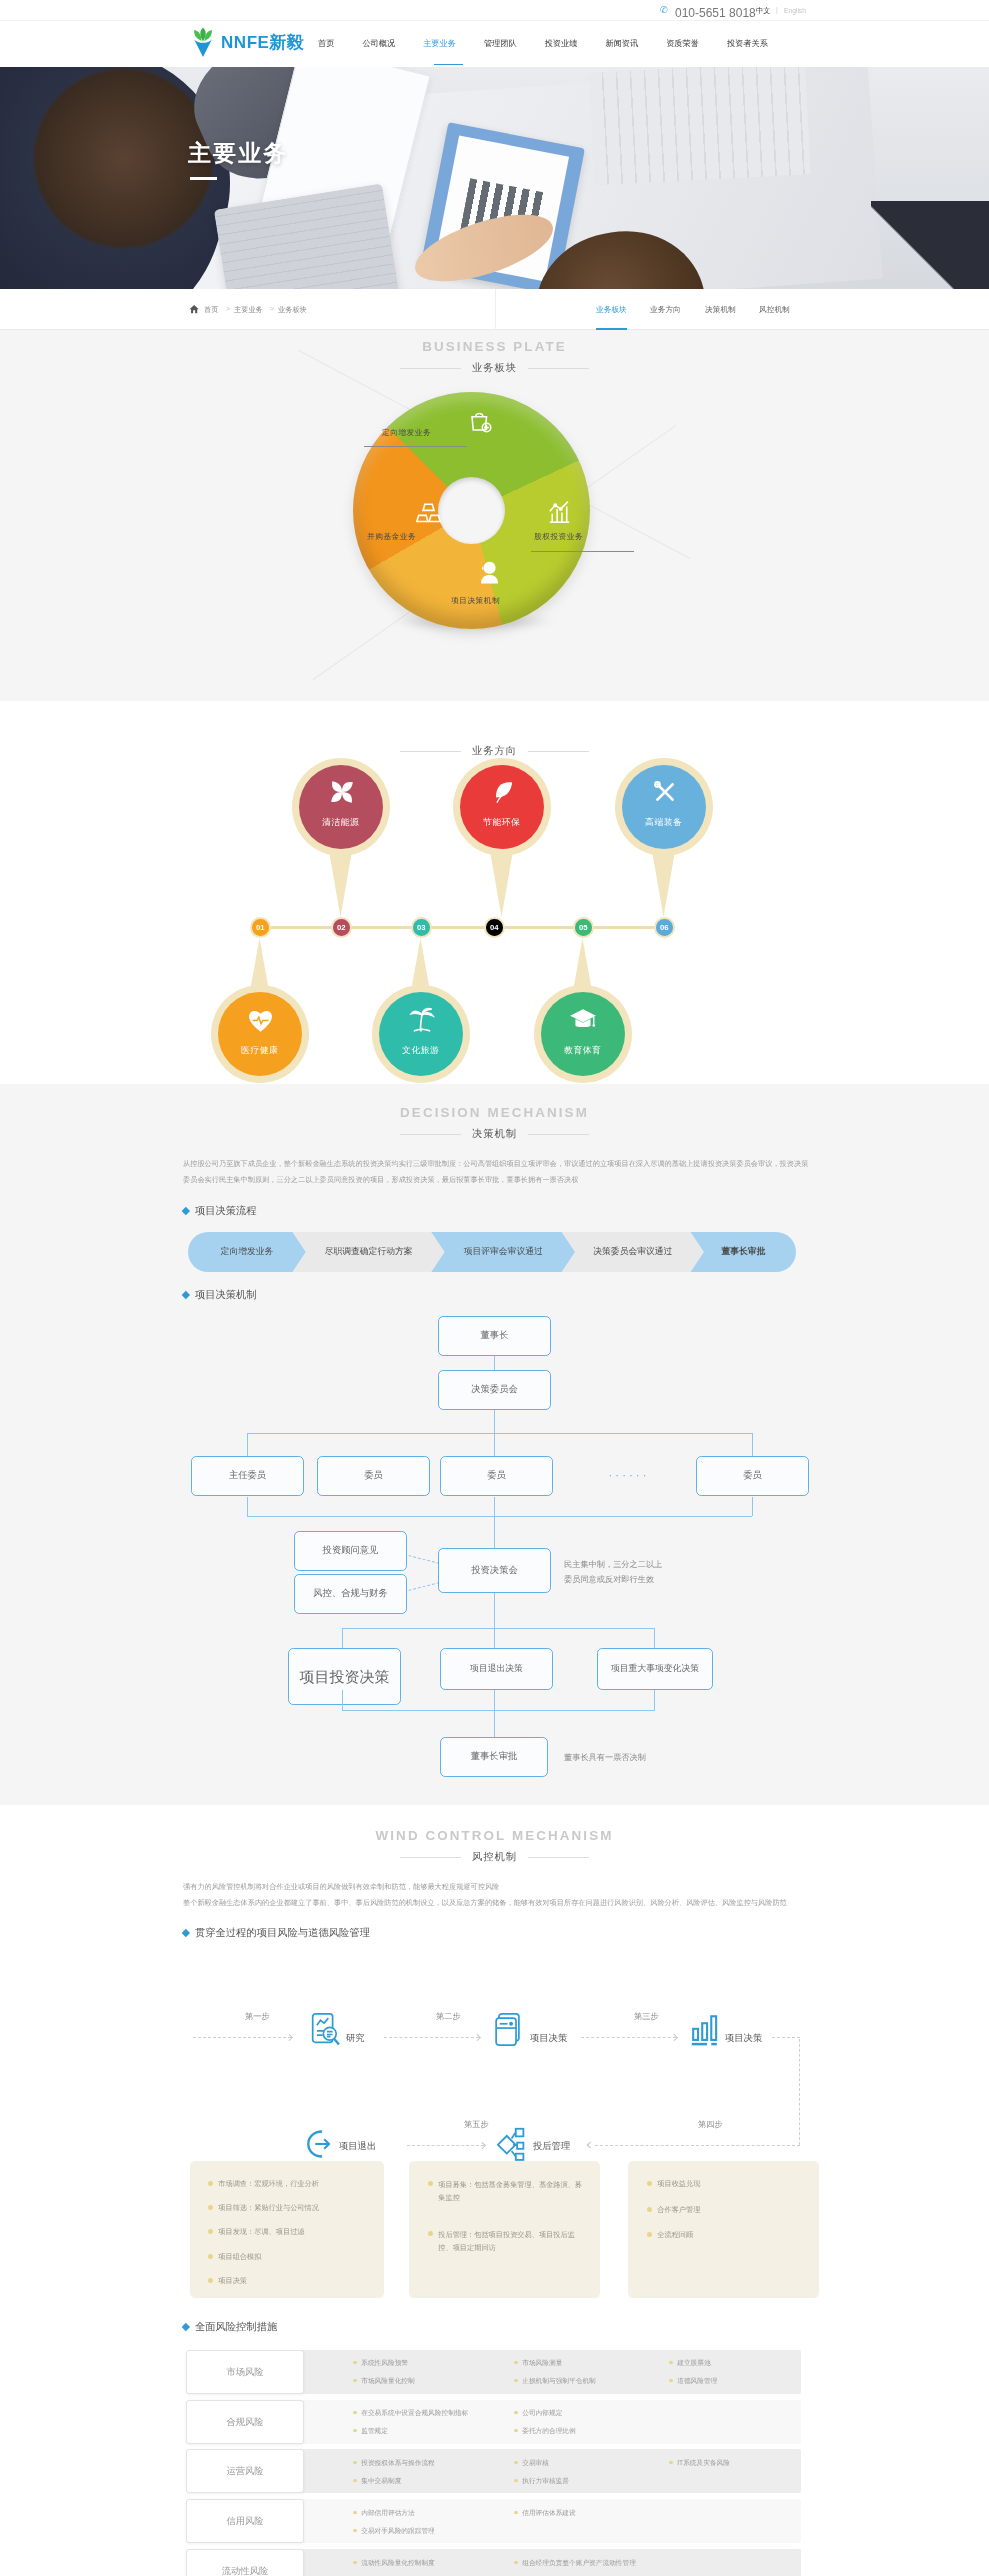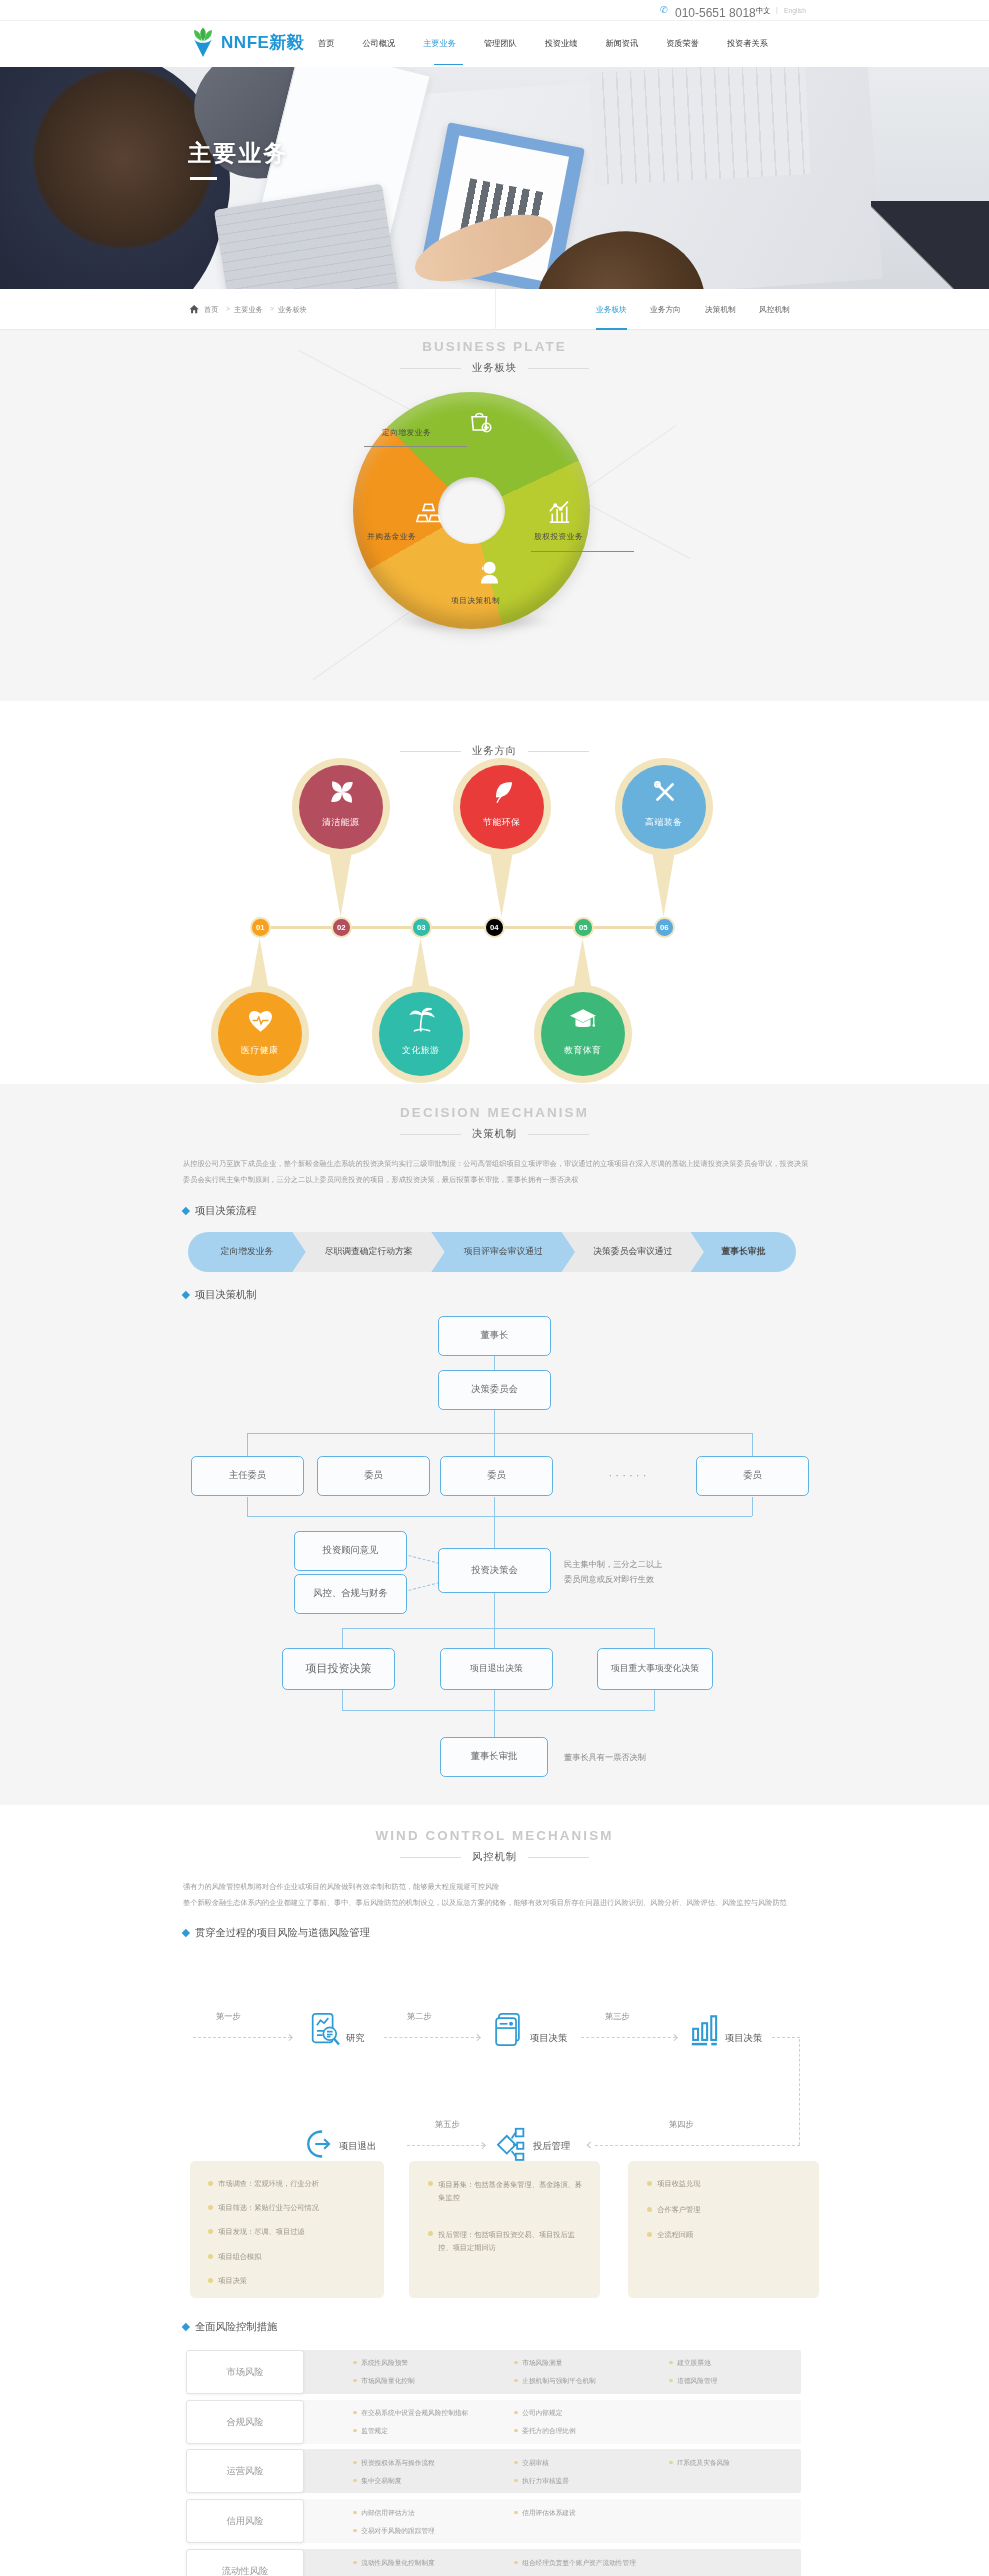--- a/index.html
+++ b/index.html
@@ -31,21 +31,21 @@
   .orgbox { position:absolute; border:1px solid #5fb0e5; border-radius:5.2px; background:#fbfcfd; display:flex; align-items:center; justify-content:center; text-align:center; font-size:9.3px; color:#666; line-height:13.4px; padding:2.1px 7.2px; }
   .oline { position:absolute; background:#8ec7ea; }
   .dashline { position:absolute; border-top:1px dashed #cfcfcf; }
   .bdash { position:absolute; border-top:1px dashed #8ec7ea; }
   .note { position:absolute; font-size:8.2px; color:#8a8a8a; line-height:15.5px; }
 
   .ar { position:absolute; width:4.6px; height:4.6px; border-top:1px solid #c3c3c3; border-right:1px solid #c3c3c3; }
   .ar.r { transform:rotate(45deg); }
   .ar.l { transform:rotate(-135deg); }
 
-  .steplab { position:absolute; font-size:8.2px; color:#8a8a8a; }
+  .steplab { position:absolute; font-size:8.2px; color:#8a8a8a;margin-left:29px; }
   .stepname { position:absolute; font-size:9.3px; color:#555; }
 
   .beige { position:absolute; background:#f4f0e3; border-radius:5.2px; }
   .bitem { position:absolute; padding-left:10.3px; font-size:7.2px; color:#9b9689; line-height:11.3px; }
   .bitem::before { content:""; position:absolute; left:0; top:3.1px; width:4.6px; height:4.6px; border-radius:50%; background:#e7d58e; }
 
   .riskrow { position:absolute; left:246px; width:555px; height:44px; border-radius:2.1px; }
   .riskrow.dark { background:#ededed; }
   .riskrow.lite { background:#f8f8f8; }
   .risklabel { position:absolute; left:186px; width:118px; height:44px; background:#fff; border:0.5px solid #e3e3e3; border-radius:3.1px; box-shadow:0 1px 3.1px rgba(0,0,0,.06); display:flex; align-items:center; justify-content:center; font-size:9.3px; color:#999; }
@@ -346,21 +346,21 @@
     <div class="bdash" style="left:408px;top:475px;width:32px;transform:rotate(14deg);"></div>
     <div class="bdash" style="left:408px;top:502px;width:32px;transform:rotate(-14deg);"></div>
     <div class="orgbox" style="left:438px;top:464px;width:113px;height:45px;">投资决策会</div>
     <div class="note" style="left:564px;top:473px;">民主集中制，三分之二以上</div>
     <div class="note" style="left:564px;top:488px;">委员同意或反对即行生效</div>
     <div class="oline" style="left:494px;top:509px;width:0.5px;height:35px;"></div>
     <div class="oline" style="left:342px;top:544px;width:313px;height:0.5px;"></div>
     <div class="oline" style="left:342px;top:544px;width:0.5px;height:20px;"></div>
     <div class="oline" style="left:654px;top:544px;width:0.5px;height:20px;"></div>
     <div class="oline" style="left:494px;top:544px;width:0.5px;height:20px;"></div>
-    <div class="orgbox" style="left:282px;top:564px;width:113px;height:42px;font-size:11px;">项目投资决策</div>
+    <div class="orgbox" style="left:288px;top:564px;width:113px;height:57px;font-size:15px;">项目投资决策</div>
     <div class="orgbox" style="left:440px;top:564px;width:113px;height:42px;font-size:8.8px;">项目退出决策</div>
     <div class="orgbox" style="left:597px;top:564px;width:116px;height:42px;font-size:8.8px;">项目重大事项变化决策</div>
     <div class="oline" style="left:342px;top:606px;width:0.5px;height:20px;"></div>
     <div class="oline" style="left:654px;top:606px;width:0.5px;height:20px;"></div>
     <div class="oline" style="left:342px;top:626px;width:313px;height:0.5px;"></div>
     <div class="oline" style="left:494px;top:606px;width:0.5px;height:47px;"></div>
     <div class="orgbox" style="left:440px;top:653px;width:108px;height:40px;">董事长审批</div>
     <div class="note" style="left:564px;top:666px;">董事长具有一票否决制</div>
   </div>
 

